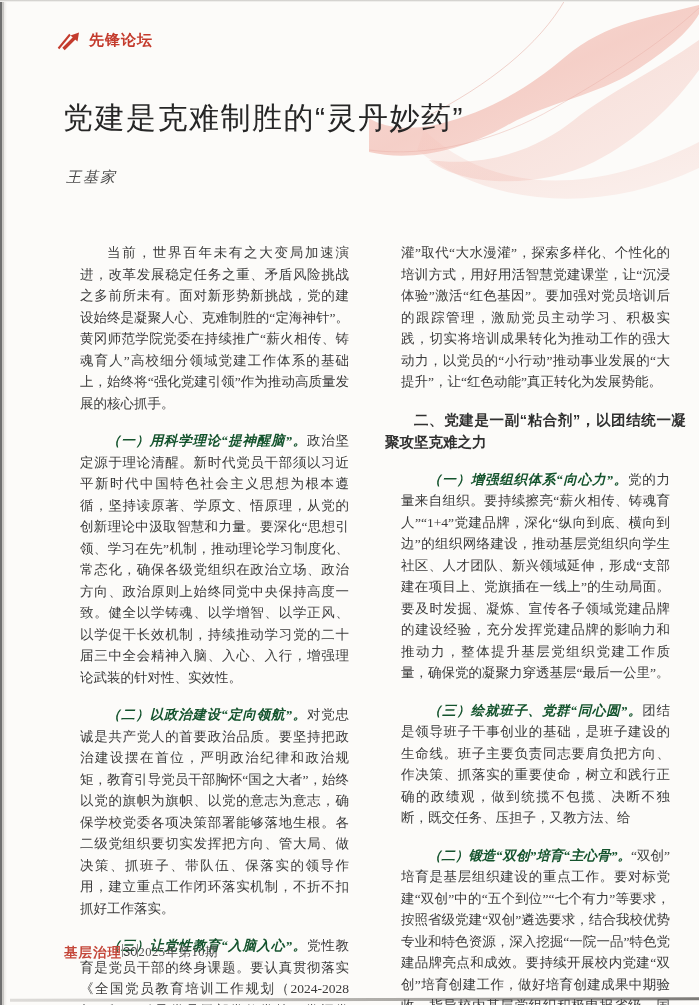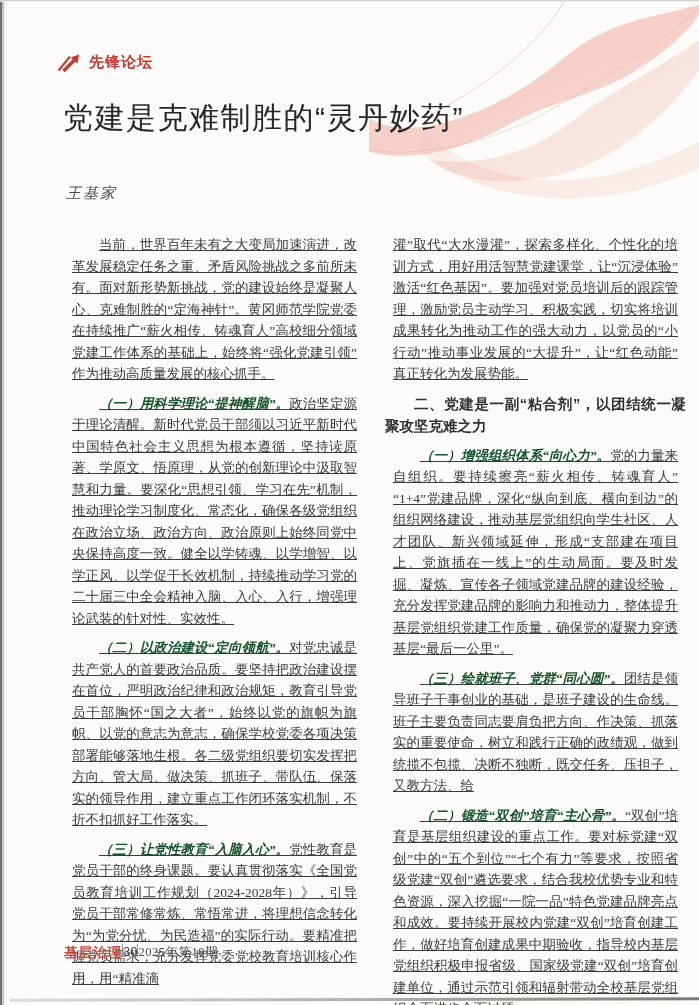--- a/index.html
+++ b/index.html
@@ -15,33 +15,33 @@
   
   .edge-left{position:absolute;left:0;top:0;bottom:0;width:7px;
     background:linear-gradient(to right,#6f6f6f 0 2px,#c9c7c4 2px 4px,#eceae7 4px,#fcfbf9);}
   .edge-top{position:absolute;left:0;top:0;right:0;height:2px;background:linear-gradient(to bottom,#c8c6c3,#fcfbf9);}
   .edge-bottom{position:absolute;left:10px;right:0;bottom:4px;height:3px;
     background:linear-gradient(to right,#d6d4d1,#9a9894 55%,#5c5a57);
     transform:rotate(-0.12deg);opacity:.8;}
   
   .ribbon{position:absolute;top:0;right:0;pointer-events:none;}
   
-  .kicker{position:absolute;left:56px;top:52px;display:flex;align-items:center;gap:8px;}
+  .kicker{position:absolute;left:56px;top:30px;display:flex;align-items:center;gap:8px;}
   .kicker-label{font-family:"Liberation Sans","DejaVu Sans",sans-serif;
     font-weight:bold;font-size:15px;letter-spacing:1px;color:#c43b2d;}
   
   .title{position:absolute;left:63px;top:98px;width:600px;margin:0;
     font-family:"Liberation Sans","DejaVu Sans",sans-serif;
     font-weight:normal;font-size:30px;letter-spacing:1.5px;color:#262626;z-index:2;}
-  .author{position:absolute;left:66px;top:184px;font-size:15px;letter-spacing:2px;
+  .author{position:absolute;left:66px;top:168px;font-size:15px;letter-spacing:2px;
     font-style:italic;color:#4a4a4a;z-index:2;}
   
   .columns{position:absolute;left:64px;top:226px;width:622px;display:flex;gap:20px;z-index:2;}
   .col{width:301px;font-size:13.5px;line-height:21.5px;text-align:justify;}
-  .para{margin:8px;text-indent:2em;text-decoration:underline;}
+  .para{margin:16px;text-indent:2em;}
   .para.no-indent{text-indent:0;}
   .lead{font-style:italic;font-weight:600;color:#14532d;}
   .sec{margin:7px 0;font-family:"Liberation Sans","DejaVu Sans",sans-serif;
     font-weight:bold;font-size:14.5px;line-height:22px;color:#303030;
     text-indent:2em;text-align:justify;}
   
   .footer{position:absolute;left:64px;top:944px;display:flex;align-items:flex-start;
     font-size:12.5px;color:#4c4c4c;z-index:2;}
   .journal{font-weight:bold;color:#c4473a;letter-spacing:1px;font-size:13.5px;}
   .fbar{display:inline-block;width:1px;height:13px;background:#8d8d8d;}

